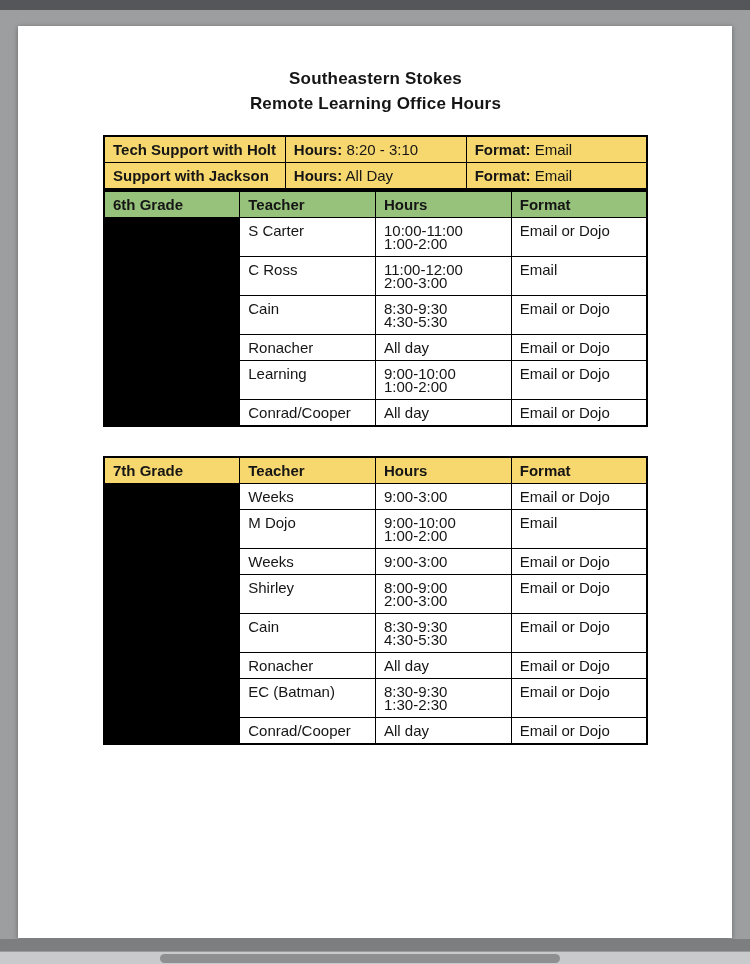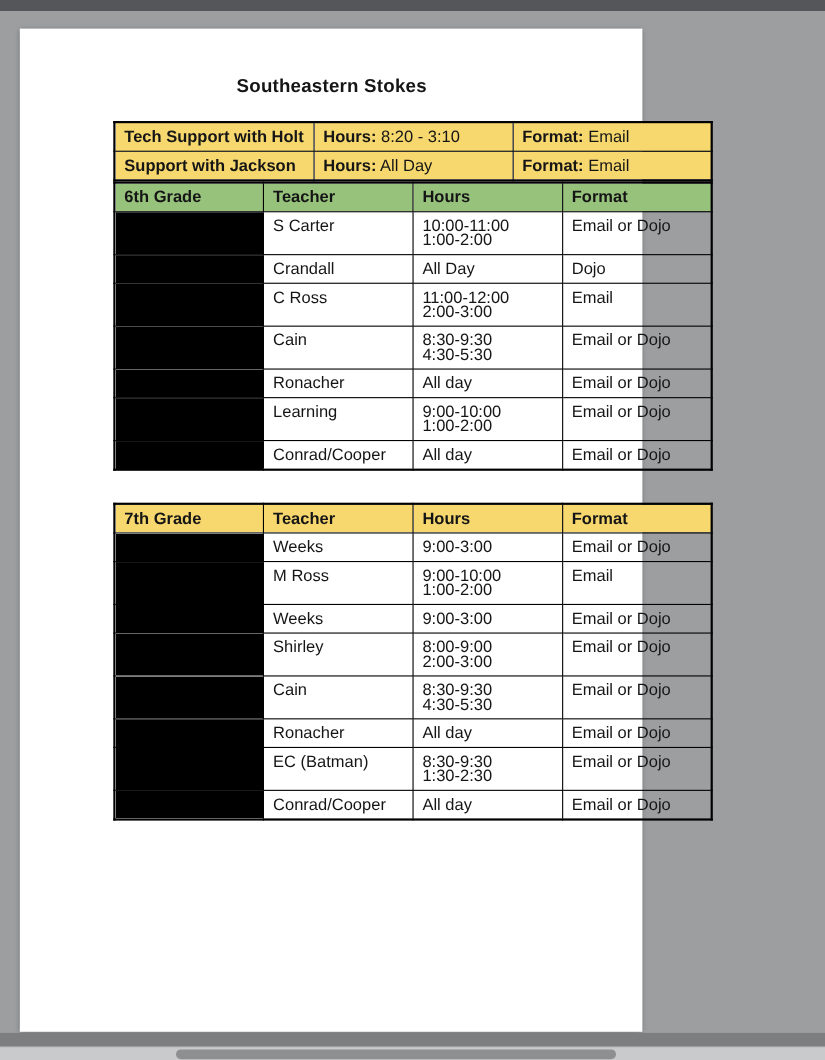--- a/index.html
+++ b/index.html
@@ -19,21 +19,21 @@
     position: absolute;
     top: 0; left: 0; right: 0;
     height: 10px;
     background: var(--chrome-dark, #55565a);
   }
 
   .doc-page {
     position: absolute;
     left: 18px;
     top: 26px;
-    width: 566px;
+    width: 714px;
     height: 912px;
     background: #ffffff;
     box-shadow: 0 1px 5px rgba(0,0,0,0.35);
     padding: 40px 84px 0 85px;
     color: #111;
   }
 
   .title {
     text-align: center;
     font-size: 17px;
@@ -99,20 +99,21 @@
 </head>
 <body>
 
 <div class="viewport">
   <div class="topbar"></div>
 
   <div class="doc-page">
 
     <h1 class="title">
       <span>Southeastern Stokes</span><br>
+      <span>Remote Learning Office Hours</span>
     </h1>
 
     <table class="tbl support">
       <colgroup>
           <col style="width:33.4%">
           <col style="width:33.3%">
           <col style="width:33.3%">
         </colgroup>
       <tbody>
         <tr>
@@ -156,26 +157,20 @@
         </tr>
         <tr>
           <td class="redacted"></td>
           <td>S Carter</td>
           <td class="hours-cell">10:00-11:00
 1:00-2:00</td>
           <td>Email or Dojo</td>
         </tr>
         <tr>
           <td class="redacted"></td>
-          <td>Crandall</td>
-          <td class="hours-cell">All Day</td>
-          <td>Dojo</td>
-        </tr>
-        <tr>
-          <td class="redacted"></td>
           <td>C Ross</td>
           <td class="hours-cell">11:00-12:00
 2:00-3:00</td>
           <td>Email</td>
         </tr>
         <tr>
           <td class="redacted"></td>
           <td>Cain</td>
           <td class="hours-cell">8:30-9:30
 4:30-5:30</td>
@@ -218,21 +213,21 @@
           <td>Format</td>
         </tr>
         <tr>
           <td class="redacted"></td>
           <td>Weeks</td>
           <td class="hours-cell">9:00-3:00</td>
           <td>Email or Dojo</td>
         </tr>
         <tr>
           <td class="redacted"></td>
-          <td>M Ross</td>
+          <td>M Dojo</td>
           <td class="hours-cell">9:00-10:00
 1:00-2:00</td>
           <td>Email</td>
         </tr>
         <tr>
           <td class="redacted"></td>
           <td>Weeks</td>
           <td class="hours-cell">9:00-3:00</td>
           <td>Email or Dojo</td>
         </tr>

